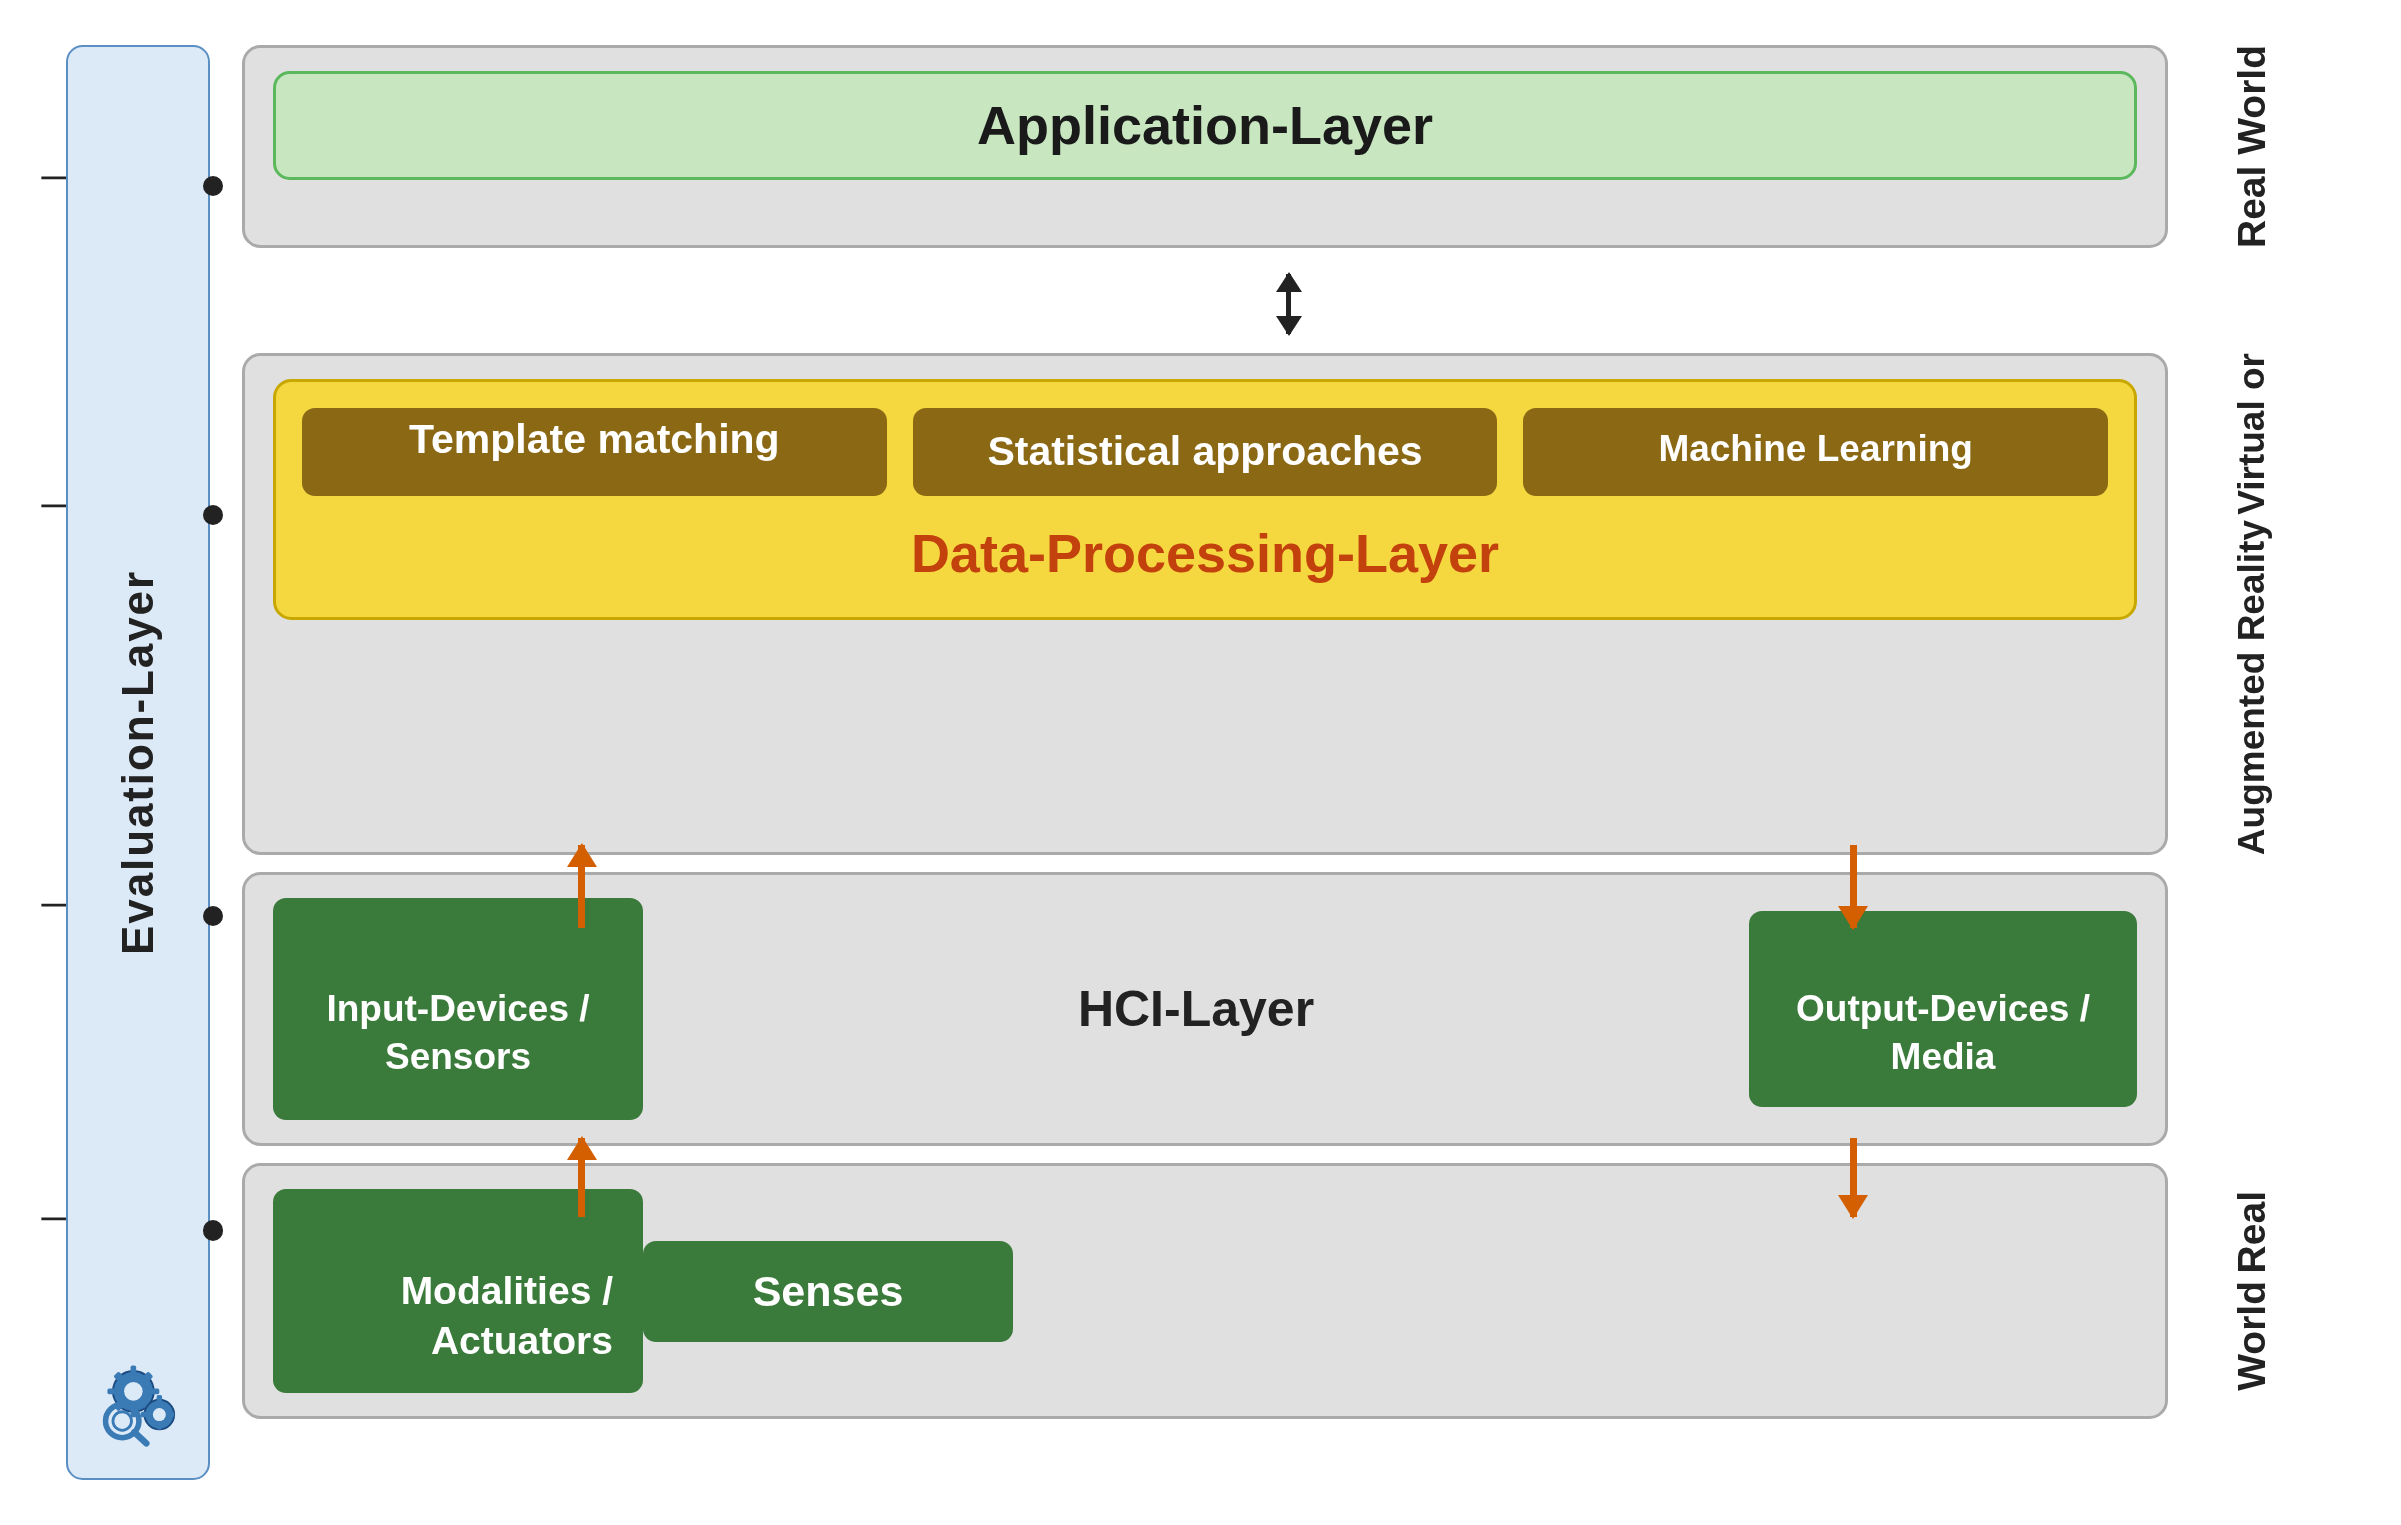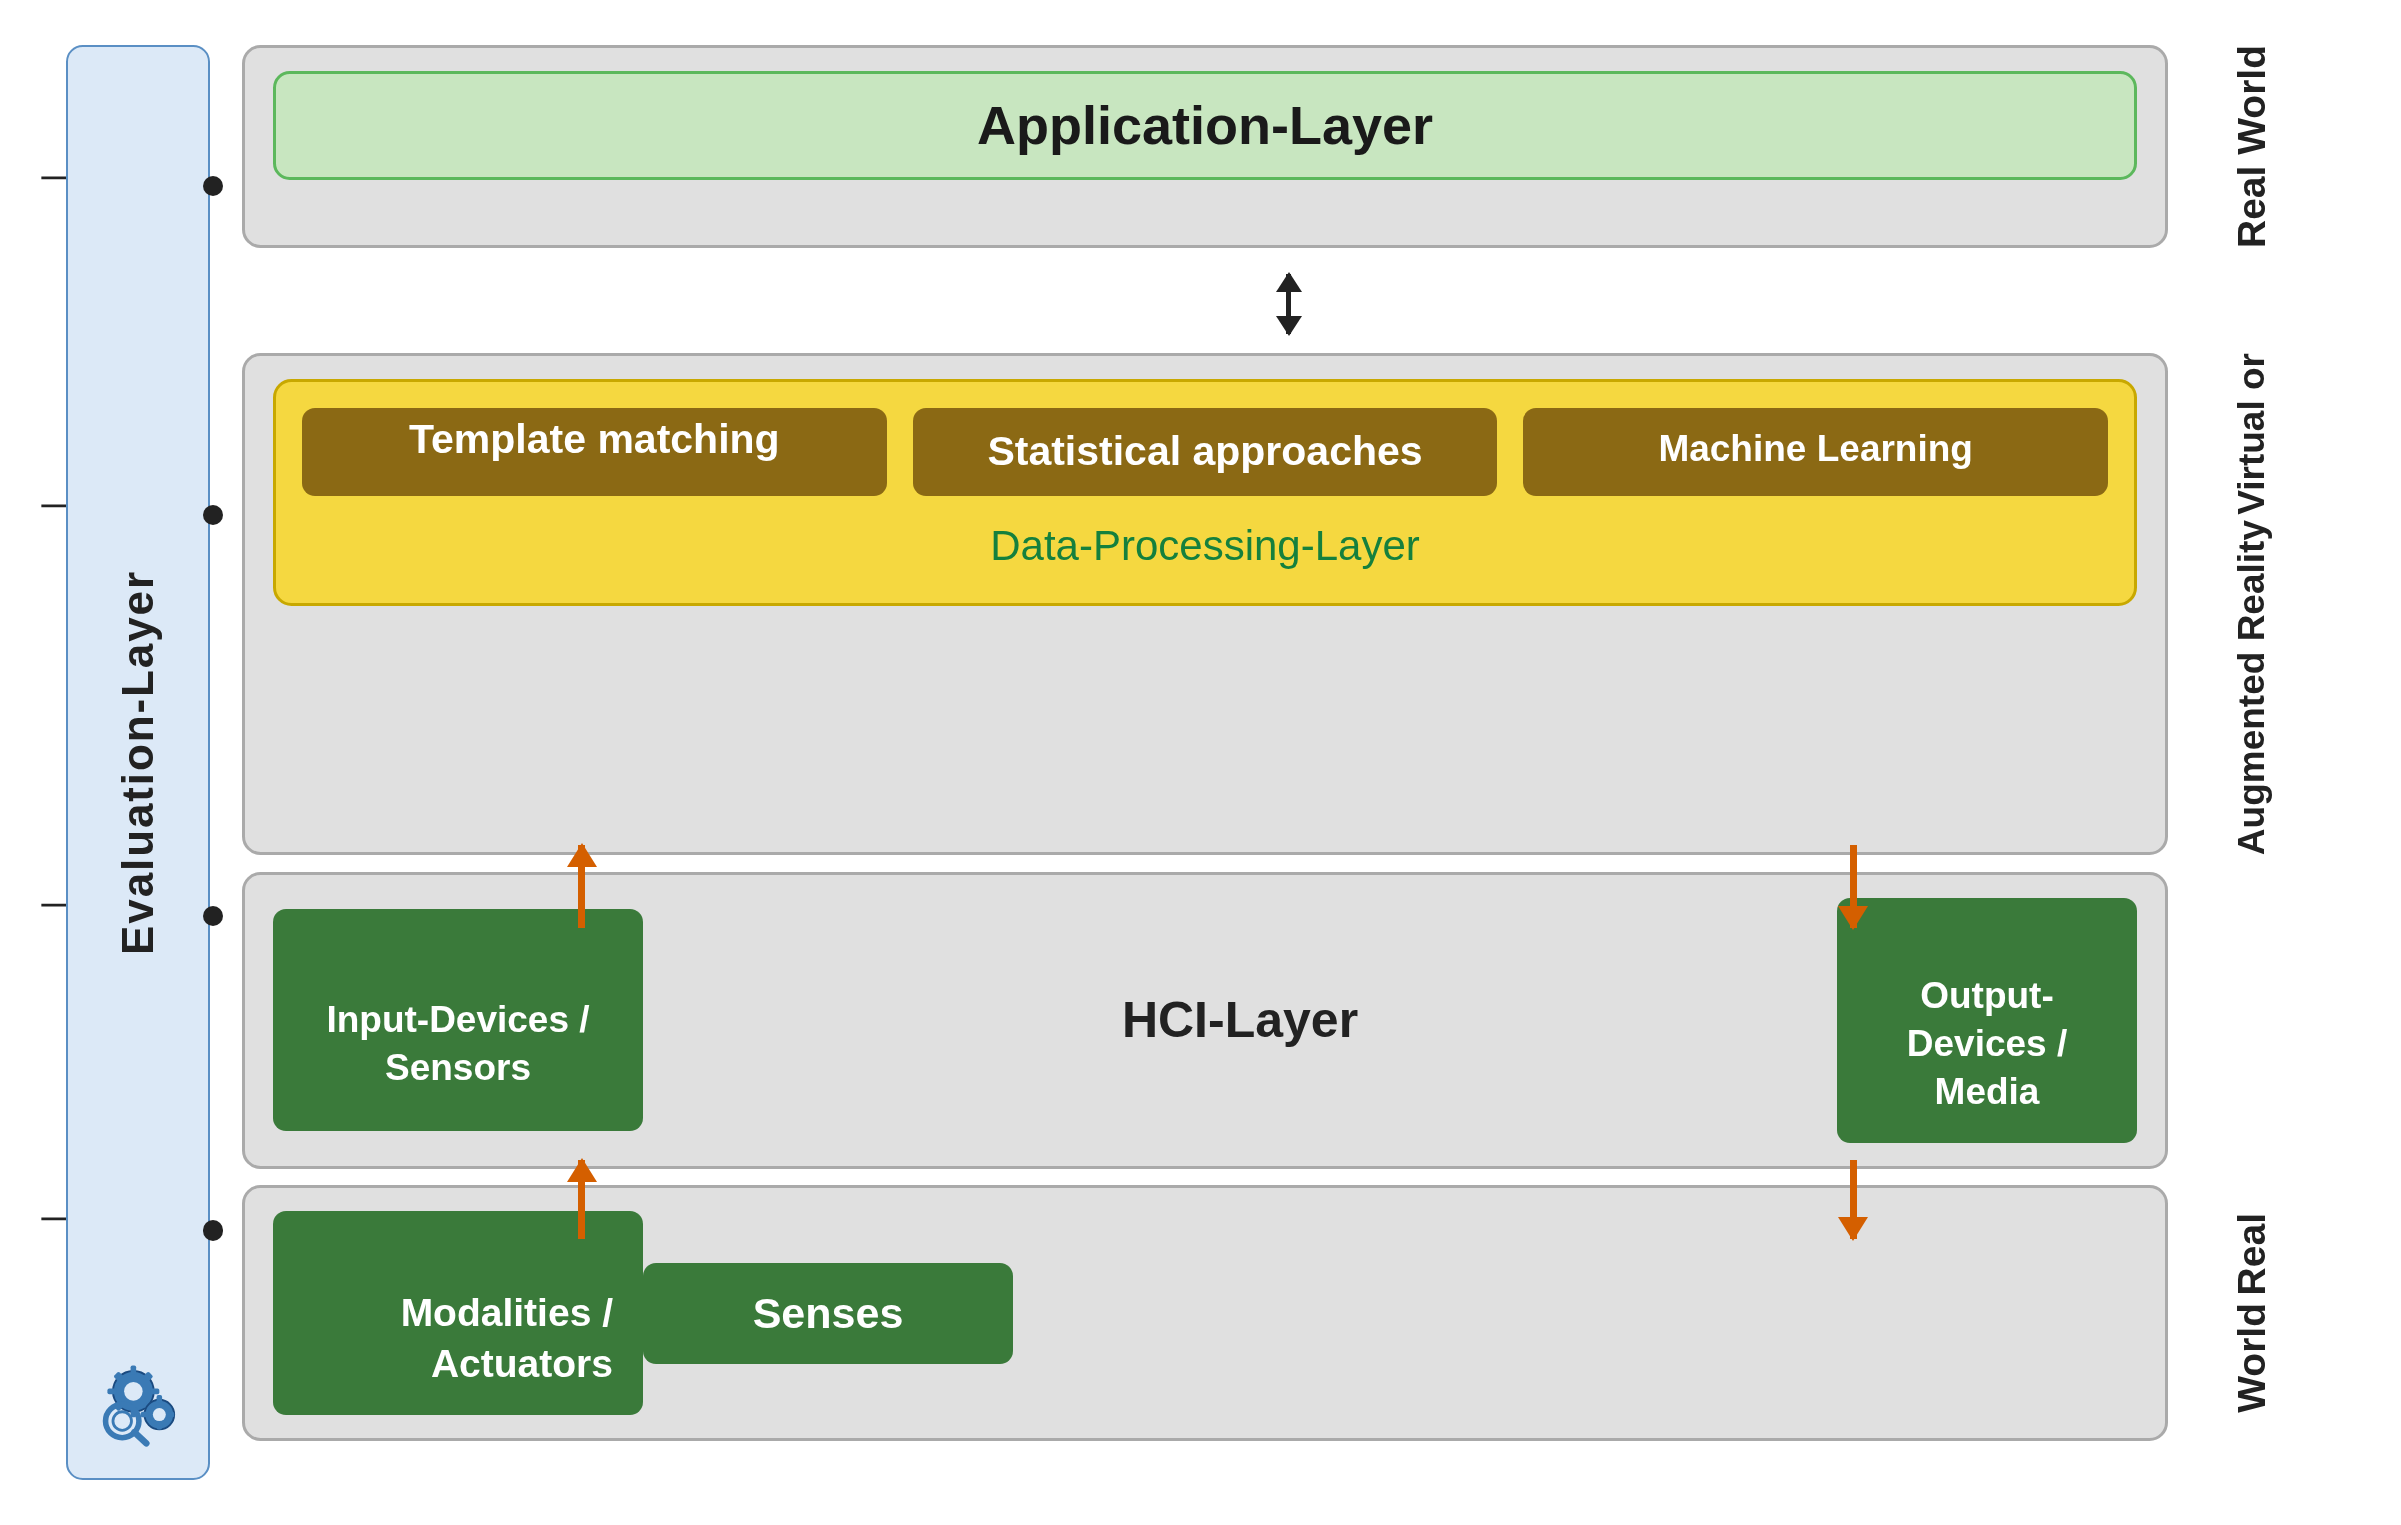--- a/index.html
+++ b/index.html
@@ -175,21 +175,21 @@
             <div style="background:#8b6914; border-radius:13px; padding:8px 26px; font-size:41px; font-weight:bold; color:#fff; flex:1; text-align:center;">
               <span>Template matching</span>
             </div>
             <div style="background:#8b6914; border-radius:13px; padding:20.4px 26px; font-size:41px; font-weight:bold; color:#fff; flex:1; text-align:center;">
               <span>Statistical approaches</span>
             </div>
             <div style="background:#8b6914; border-radius:13px; padding:20.4px 26px; font-size:37px; font-weight:bold; color:#fff; flex:1; text-align:center;">
               <span>Machine Learning</span>
             </div>
           </div>
-          <div style="text-align:center; font-size:42px; font-weight:normal; color:#15803d;">
+          <div style="text-align:center; font-size:54px; font-weight:bold; color:#c2410c;">
             <span>Data-Processing-Layer</span>
           </div>
         </div>
       </div>
       <div class="row-right-label" style="display:flex; flex-direction:column; align-items:center; justify-content:center; gap:0;">
         <span class="vertical-text" style="font-size:37px;">Virtual or</span>
         <span class="vertical-text" style="font-size:37px; margin-top:5.6px;">Augmented Reality</span>
       </div>
     </div>
 
@@ -204,21 +204,21 @@
           <div style="position:absolute; bottom:-1.9px; left:50%; transform:translateX(-50%); width:0; height:0; border-left:15px solid transparent; border-right:15px solid transparent; border-top:24px solid #d45f00;"></div>
         </div>
         <div style="display:flex; flex-direction:row; align-items:center; gap:0;">
           <div style="background:#3a7a3a; border-radius:13px; padding:39px 30px; font-size:37px; font-weight:bold; color:#fff; text-align:center; width:370px; white-space:pre-line; line-height:1.3;">
             <span>Input-Devices /
 Sensors</span>
           </div>
           <div style="flex:1; text-align:center; font-size:50px; font-weight:bold; color:#222;">
             <span>HCI-Layer</span>
           </div>
-          <div style="background:#3a7a3a; border-radius:13px; padding:26px 30px; font-size:37px; font-weight:bold; color:#fff; text-align:center; width:300px; white-space:pre-line; line-height:1.3;">
+          <div style="background:#3a7a3a; border-radius:13px; padding:26px 30px; font-size:37px; font-weight:bold; color:#fff; text-align:center; width:388px; white-space:pre-line; line-height:1.3;">
             <span>Output-Devices /
 Media</span>
           </div>
         </div>
       </div>
       <div class="row-right-label"></div>
     </div>
 
     <div class="row-with-label" style="margin-bottom:0;">
       <div class="row-box" style="background:#e0e0e0; border:3.7px solid #aaa; border-radius:18.5px; padding:23px 28px; position:relative; min-height:185px;">

